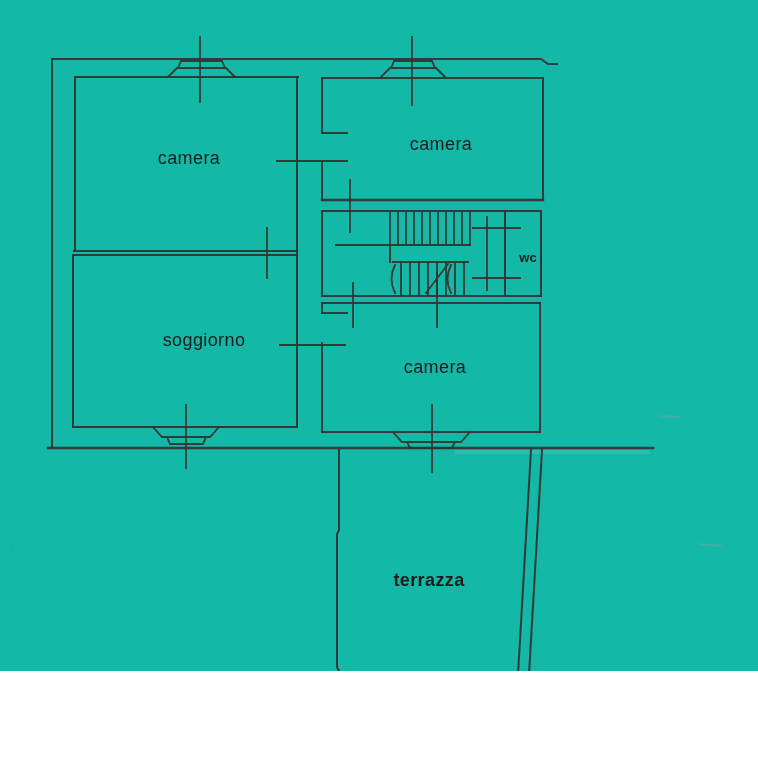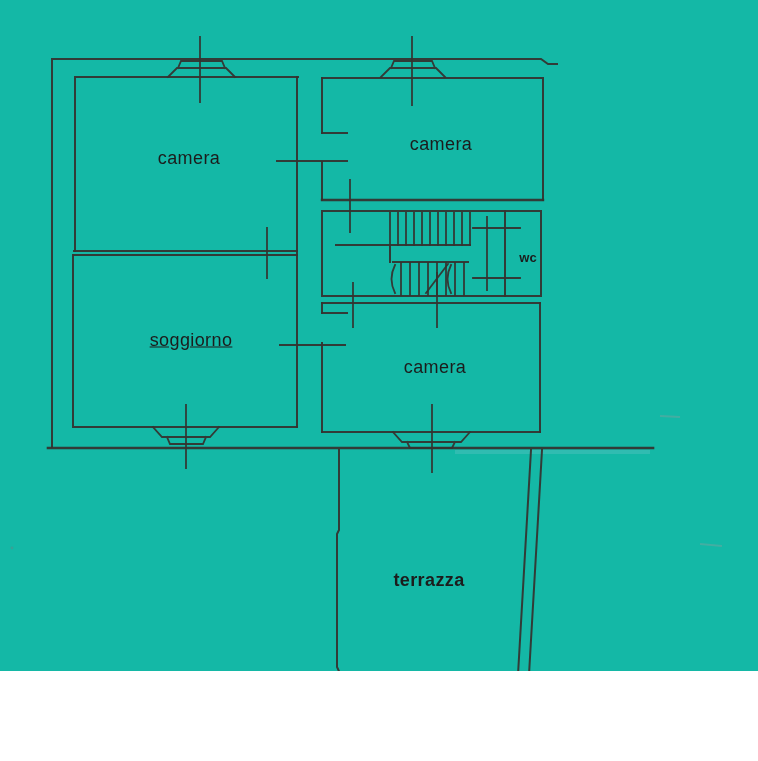--- a/index.html
+++ b/index.html
@@ -133,21 +133,21 @@
         <path d="M542,450 L524,761"></path>
       </g>
 
     </g>
   </svg>
 
   <div class="room-label" style="left:189px; top:158px;">camera</div>
 
   <div class="room-label" style="left:441px; top:144px;">camera</div>
 
-  <div class="room-label" style="left:191px; top:340px;text-decoration:underline;">soggiorno</div>
+  <div class="room-label" style="left:204px; top:340px;">soggiorno</div>
 
   <div class="room-label" style="left:435px; top:367px;">camera</div>
 
   <div class="room-label small" style="left:528px; top:257px;">wc</div>
 
   <div class="room-label" style="left:429px; top:580px;font-weight:bold;">terrazza</div>
 
 </div>
 
 </body></html>

